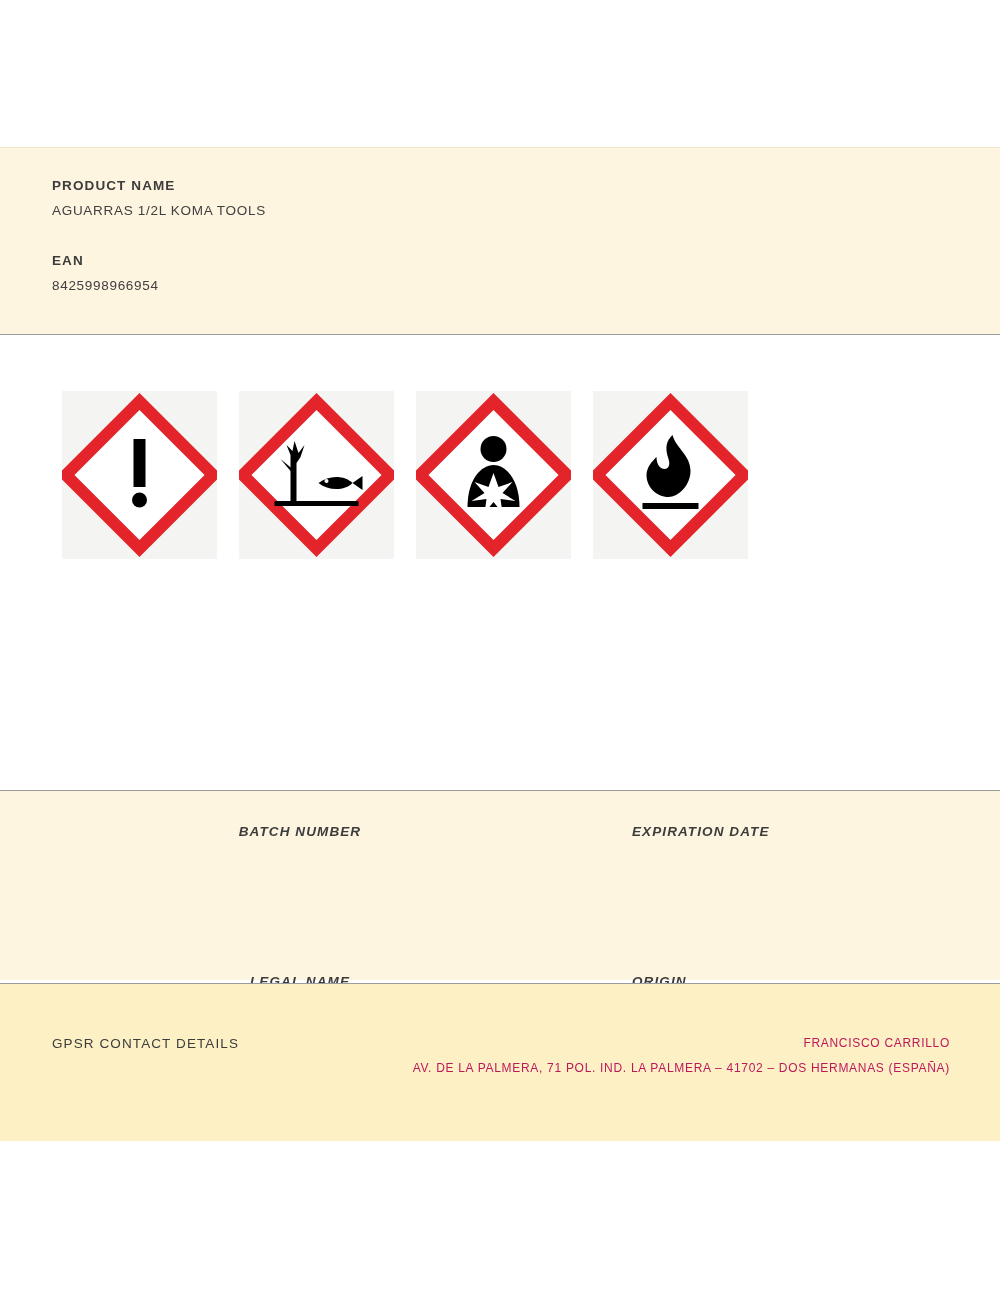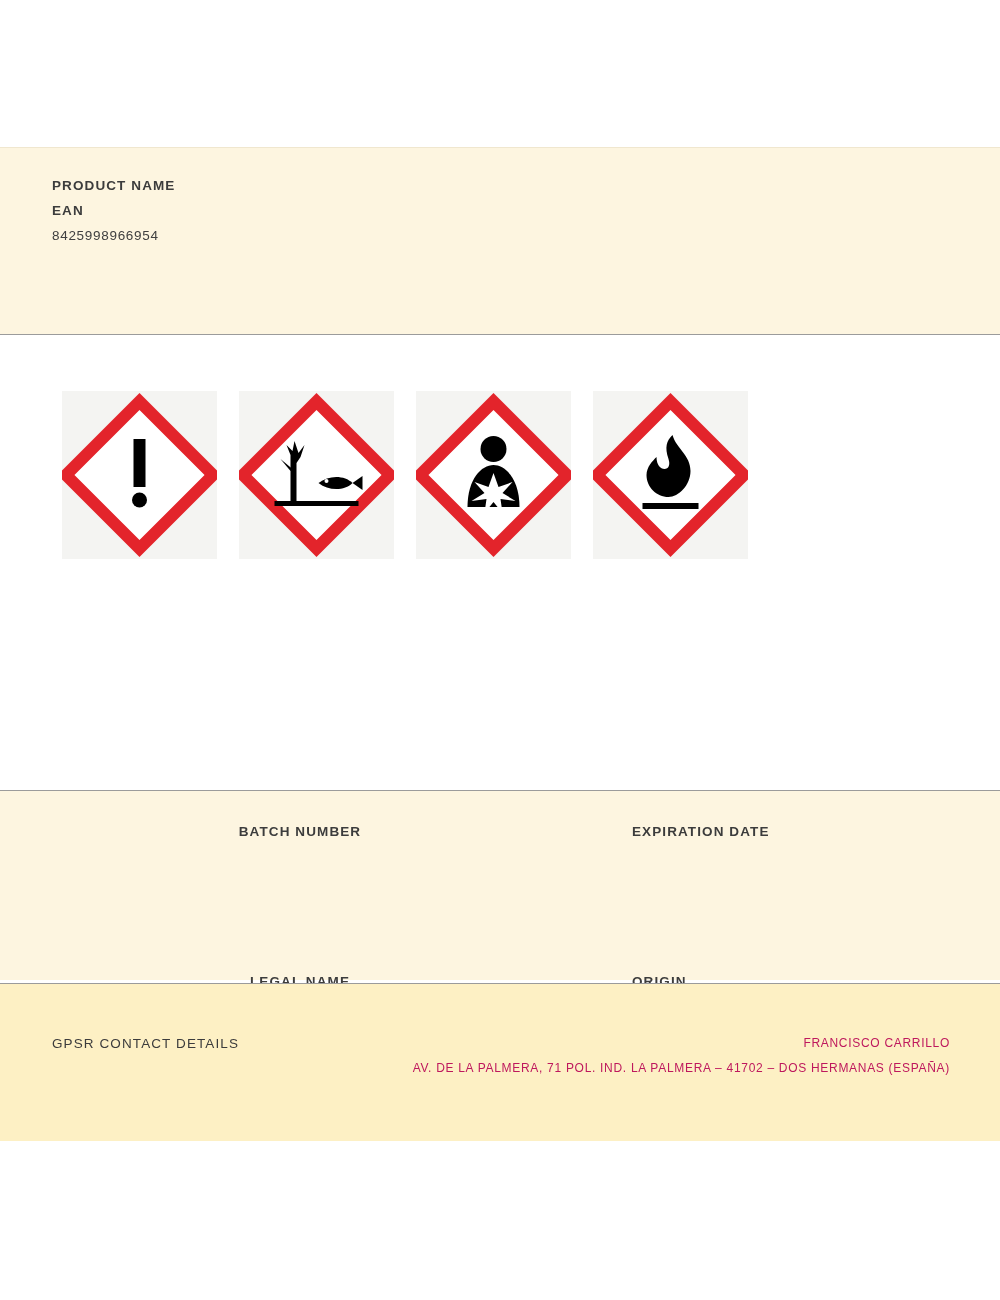--- a/index.html
+++ b/index.html
@@ -44,20 +44,21 @@
     color: #3c3c3c;
     margin: 0 0 10px 0;
   }
   .field-value {
     font-size: 13.5px;
     letter-spacing: 0.7px;
     color: #404040;
     margin: 0;
   }
   .field-group + .field-group {
+    margin-top: 35px;
   }
 
   
   .pictograms {
     position: absolute;
     left: 62px;
     top: 391px;
     display: flex;
     gap: 22px;
   }
@@ -78,20 +79,21 @@
     top: 790px;
     width: 1000px;
     height: 190px;
     background: #fdf5e0;
     border-top: 1px solid #9b9b9b;
     box-sizing: border-box;
   }
   .info-row {
     position: relative;
     width: 1000px;
+    font-style: italic;
   }
   .col-a {
     position: absolute;
     left: 0;
     width: 600px;
     text-align: center;
   }
   .col-b {
     position: absolute;
     left: 600px;
@@ -157,20 +159,21 @@
 </style>
 </head>
 <body>
 
 <div class="page">
 
   <section class="product-band">
     <div class="product-inner">
       <div class="field-group">
         <p class="field-label">PRODUCT NAME</p>
+        <p class="field-value">AGUARRAS 1/2L KOMA TOOLS</p>
       </div>
       <div class="field-group">
         <p class="field-label">EAN</p>
         <p class="field-value">8425998966954</p>
       </div>
     </div>
   </section>
 
   <section class="pictograms">
 

